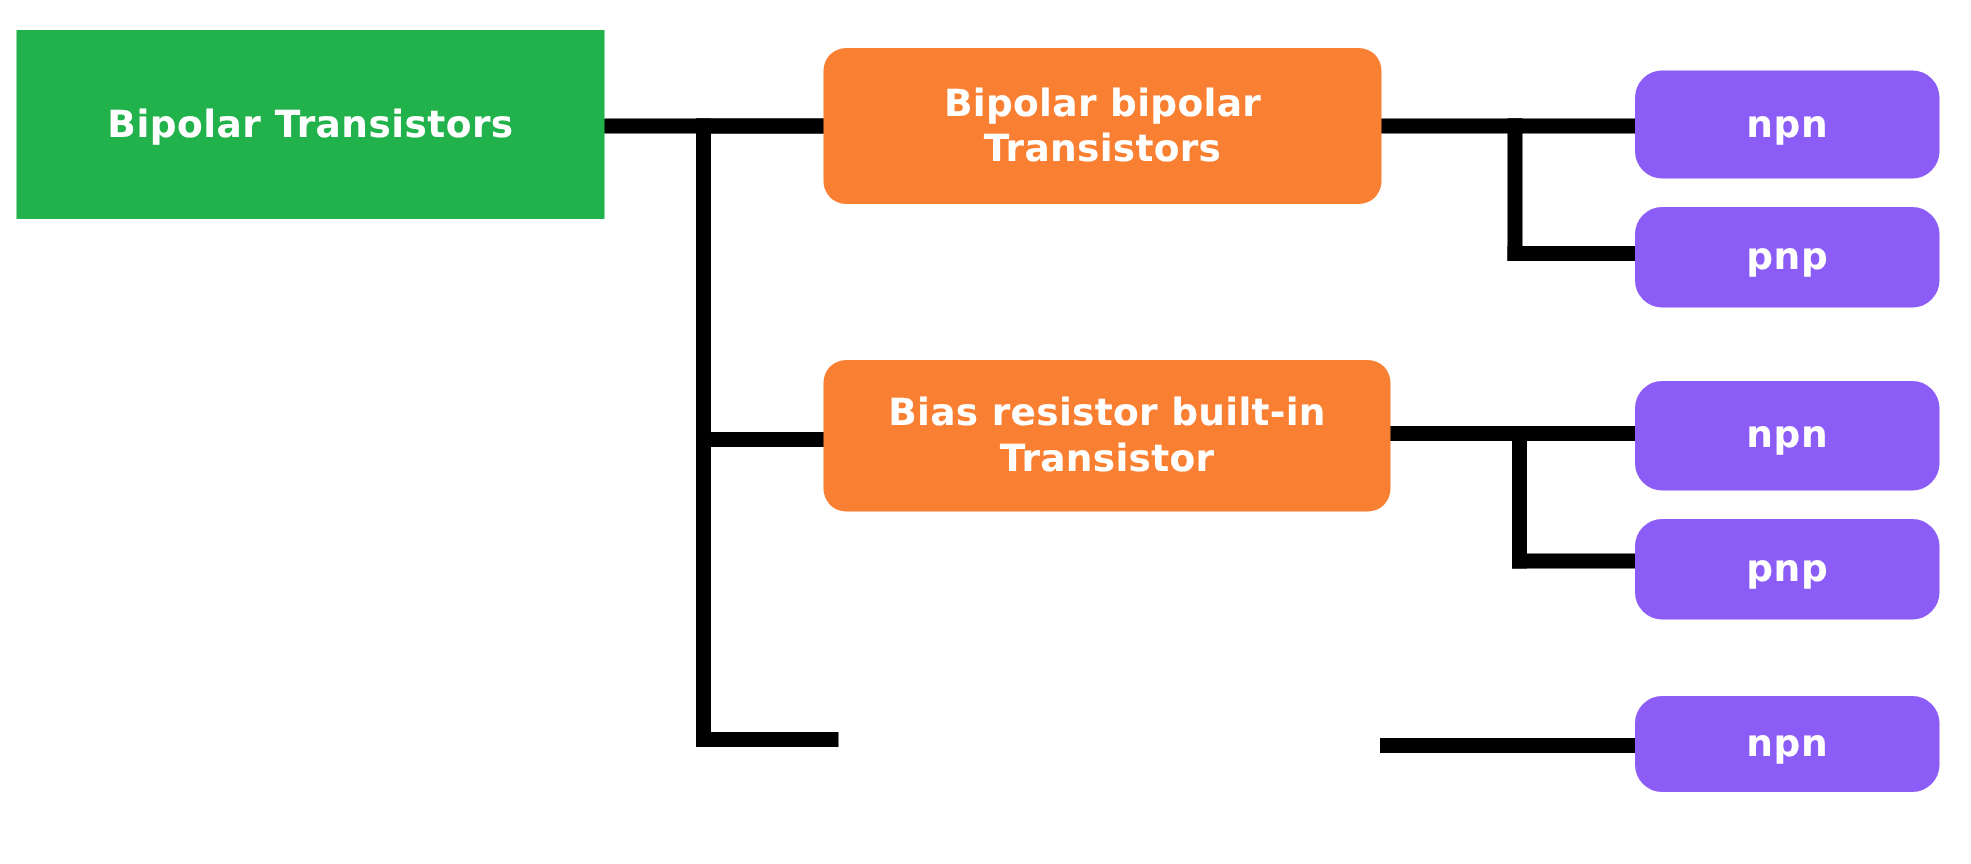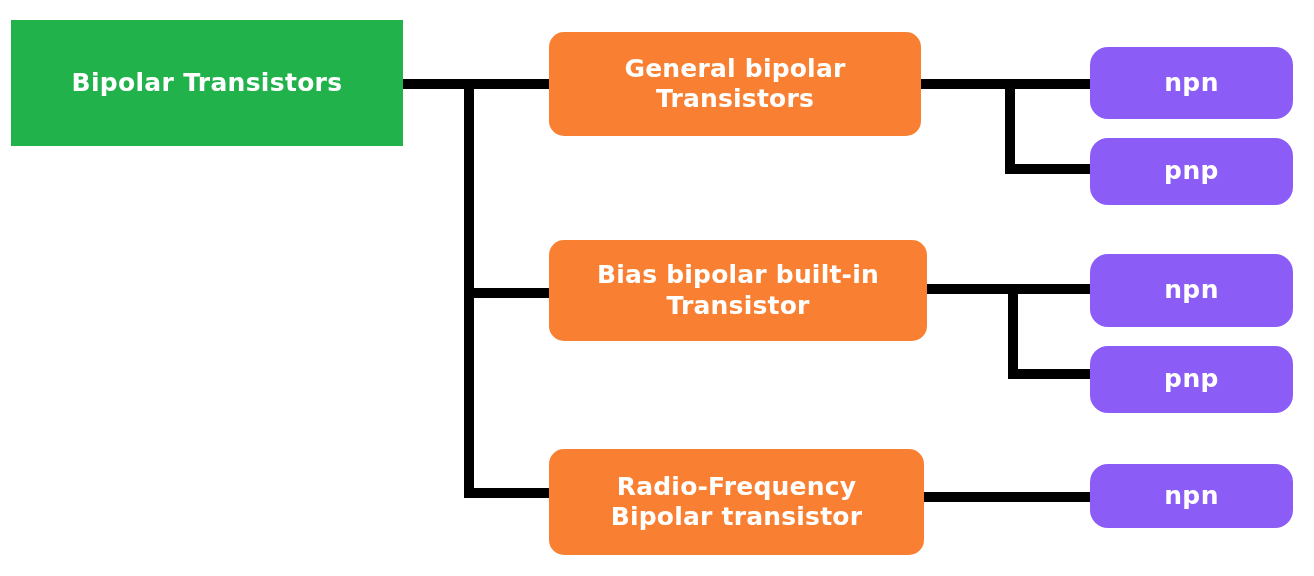--- a/index.html
+++ b/index.html
@@ -88,33 +88,29 @@
   <div class="edge edge-h" style="left:1008px; top:284px; width:92px;"></div>
   <div class="edge edge-h" style="left:1008px; top:369px; width:92px;"></div>
 
   <div class="edge edge-h" style="left:920px; top:492px; width:180px;"></div>
 
   <div class="node node-root" style="left:11px; top:20px; width:392px; height:126px;">
     <span class="node-label">Bipolar Transistors</span>
   </div>
 
   <div class="node node-category" style="left:549px; top:32px; width:372px; height:104px;">
-    <span class="node-label">General bipolar
+    <span class="node-label">Bipolar bipolar
 Transistors</span>
   </div>
 
   <div class="node node-category" style="left:549px; top:240px; width:378px; height:101px;">
-    <span class="node-label">Bias bipolar built-in
+    <span class="node-label">Bias resistor built-in
 Transistor</span>
   </div>
 
-  <div class="node node-category" style="left:549px; top:449px; width:375px; height:106px;">
-    <span class="node-label">Radio-Frequency
-Bipolar transistor</span>
-  </div>
 
   <div class="node node-leaf" style="left:1090px; top:47px; width:203px; height:72px;">
     <span class="node-label">npn</span>
   </div>
 
   <div class="node node-leaf" style="left:1090px; top:138px; width:203px; height:67px;">
     <span class="node-label">pnp</span>
   </div>
 
   <div class="node node-leaf" style="left:1090px; top:254px; width:203px; height:73px;">

